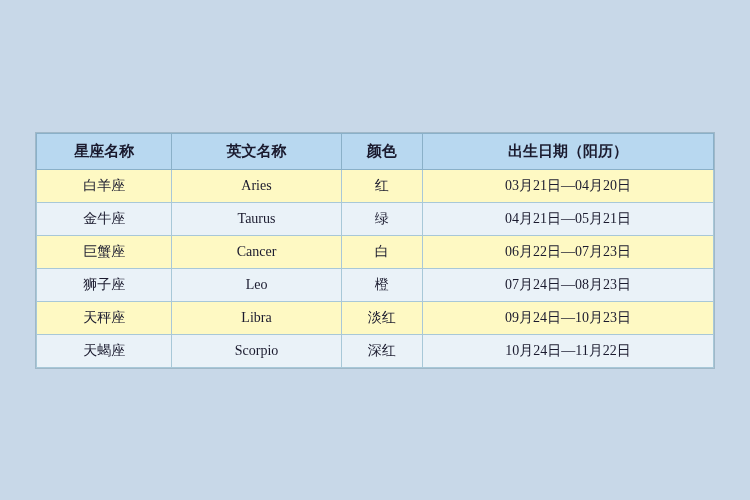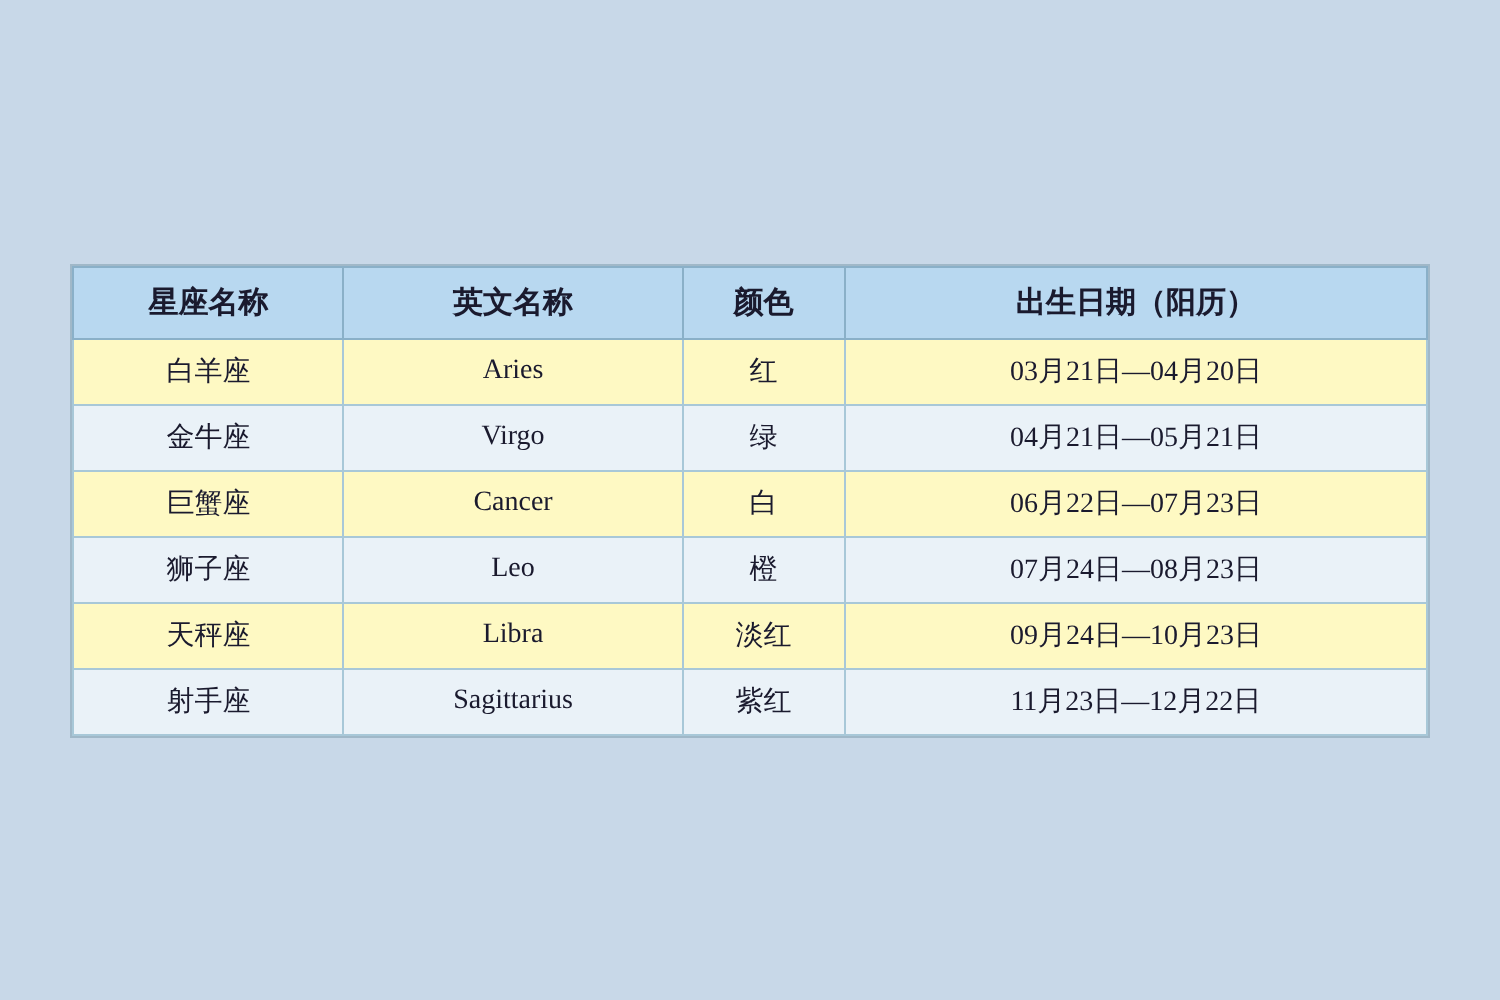--- a/index.html
+++ b/index.html
@@ -78,21 +78,21 @@
     </thead>
     <tbody id="table-body">
     <tr>
           <td>白羊座</td>
           <td>Aries</td>
           <td>红</td>
           <td>03月21日—04月20日</td>
         </tr>
         <tr>
           <td>金牛座</td>
-          <td>Virgo</td>
+          <td>Taurus</td>
           <td>绿</td>
           <td>04月21日—05月21日</td>
         </tr>
         <tr>
           <td>巨蟹座</td>
           <td>Cancer</td>
           <td>白</td>
           <td>06月22日—07月23日</td>
         </tr>
         <tr>
@@ -101,20 +101,20 @@
           <td>橙</td>
           <td>07月24日—08月23日</td>
         </tr>
         <tr>
           <td>天秤座</td>
           <td>Libra</td>
           <td>淡红</td>
           <td>09月24日—10月23日</td>
         </tr>
         <tr>
-          <td>射手座</td>
-          <td>Sagittarius</td>
-          <td>紫红</td>
-          <td>11月23日—12月22日</td>
+          <td>天蝎座</td>
+          <td>Scorpio</td>
+          <td>深红</td>
+          <td>10月24日—11月22日</td>
         </tr>
       </tbody>
   </table>
 </div>
 
 </body></html>

